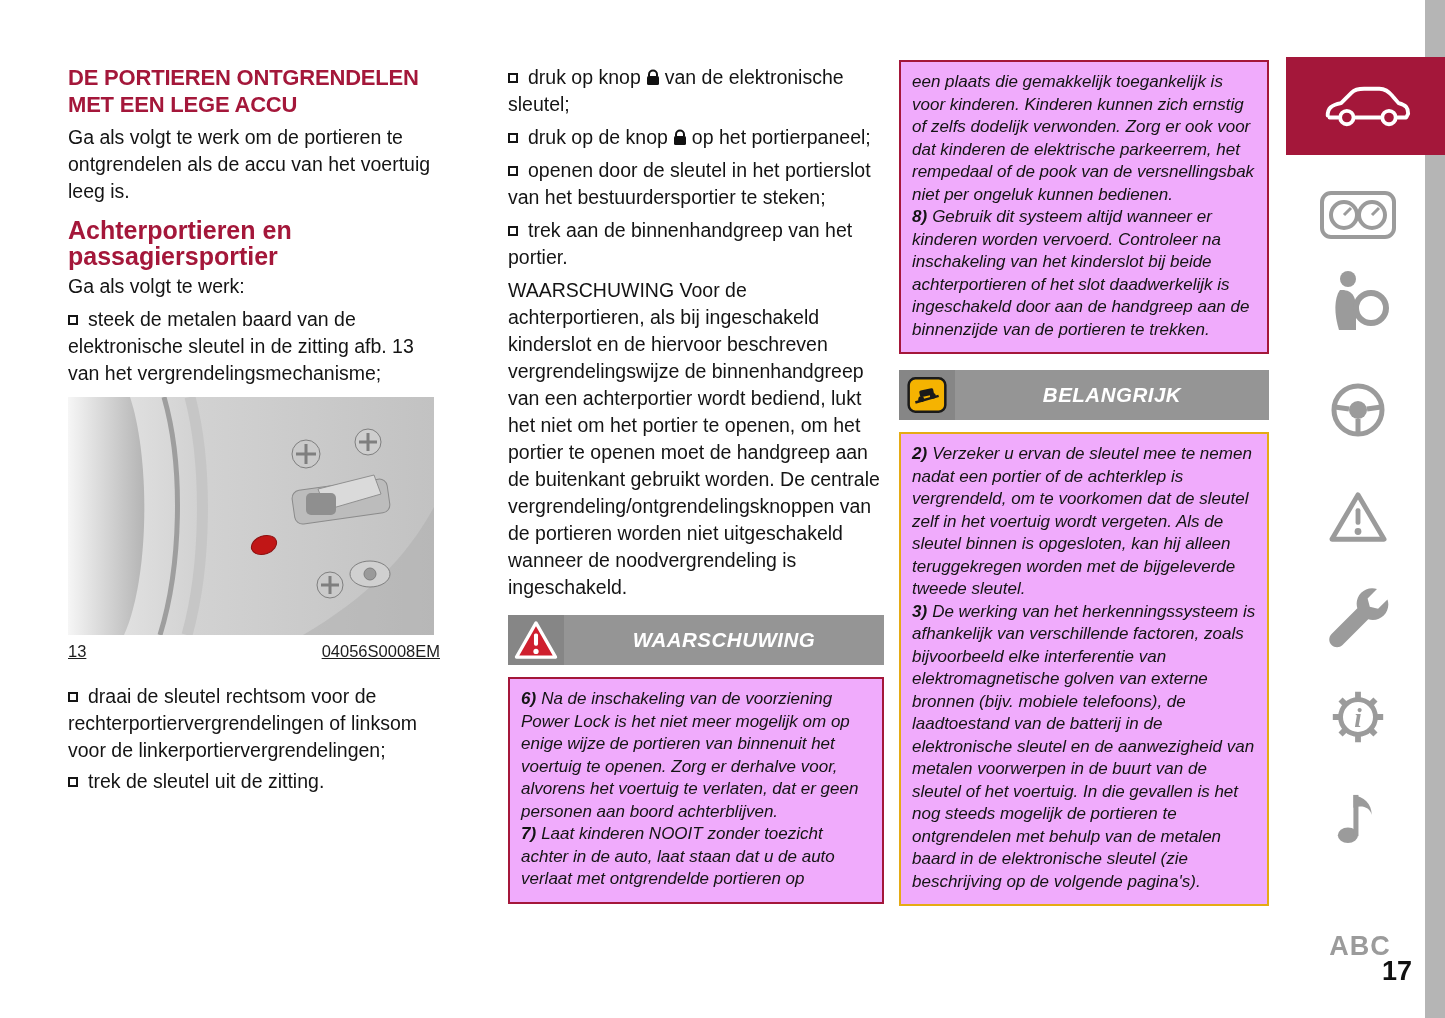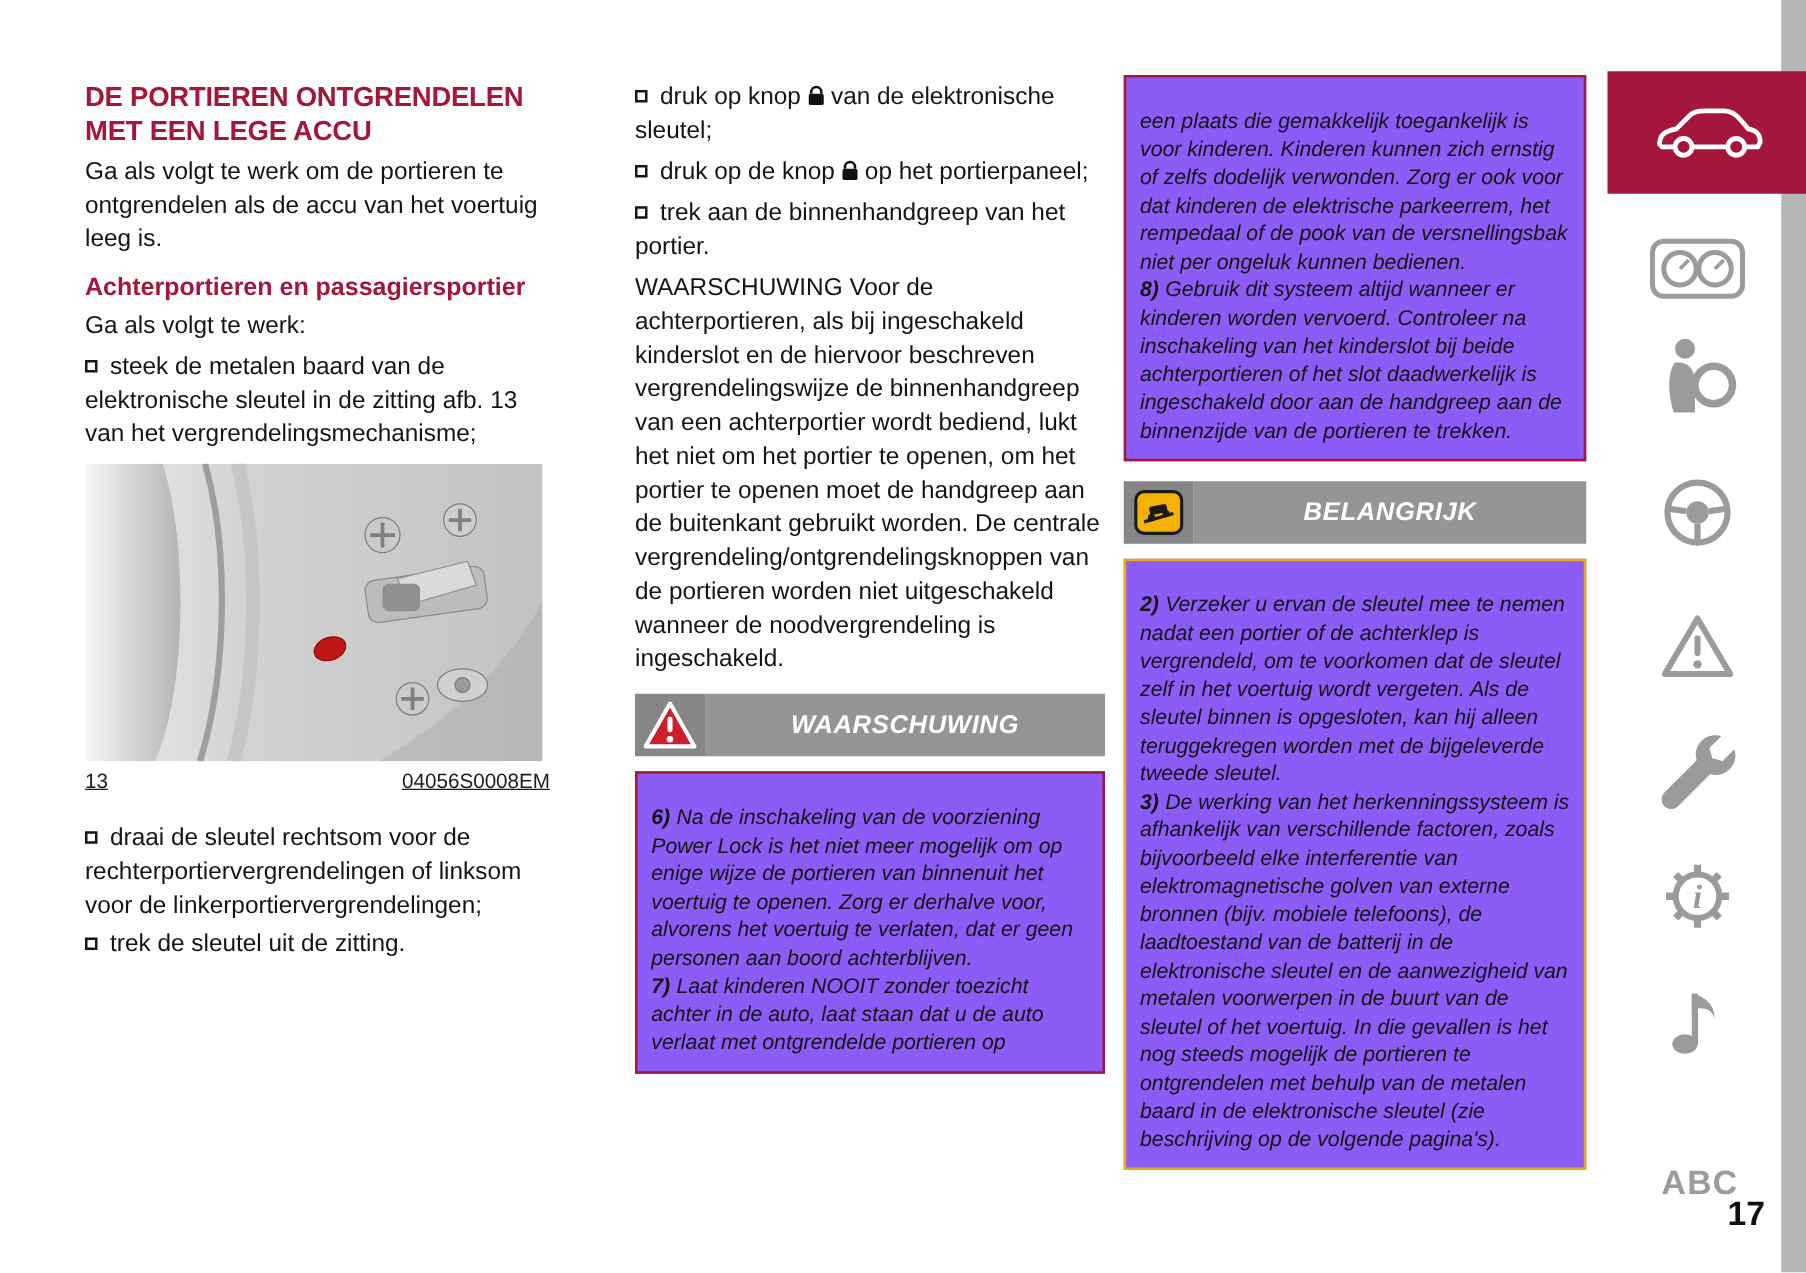--- a/index.html
+++ b/index.html
@@ -10,35 +10,35 @@
   body{width:1445px;height:1018px;background:#fff;font-family:"Liberation Sans",sans-serif;color:var(--text);overflow:hidden;}
   .page{position:relative;width:1445px;height:1018px;background:#fff;}
 
   .col{position:absolute;margin-top:12px;}
   #col1{left:68px;top:52px;width:372px;}
   #col2{left:508px;top:52px;width:376px;}
   #col3{left:899px;top:48px;width:370px;}
 
   .body{font-size:19.5px;line-height:27px;}
   h1{color:var(--accent);font-size:22px;line-height:27px;font-weight:bold;letter-spacing:-0.2px;}
-  h2{color:var(--accent);font-size:20px;line-height:26px;font-weight:bold;margin-top:12px;}
+  h2{color:var(--accent);font-size:25px;line-height:26px;font-weight:bold;margin-top:12px;}
   .mt4{margin-top:4px;}.mt6{margin-top:6px;}.mt8{margin-top:8px;}.mt10{margin-top:10px;}
   .mt12{margin-top:12px;}.mt14{margin-top:14px;}.mt16{margin-top:16px;}.mt22{margin-top:22px;}
 
   .sq{display:inline-block;width:10px;height:10px;border:2.5px solid #151515;margin-right:10px;transform:translateY(-1px);}
   .lock{display:inline-block;vertical-align:-2px;margin:0 5px;}
 
   .figure svg{display:block;}
   .figcap{display:flex;justify-content:space-between;font-size:16.5px;margin-top:7px;color:#1d1d1d;text-decoration:underline;}
 
   .banner{display:flex;height:50px;}
   .banner-icon{width:56px;background:var(--banner-icon-gray);display:flex;align-items:center;justify-content:center;flex:0 0 56px;}
   .banner-bar{flex:1;background:var(--banner-gray);color:#fff;font-weight:bold;font-style:italic;font-size:20.5px;letter-spacing:0.5px;display:flex;align-items:center;justify-content:center;}
 
-  .alertbox{border:2px solid var(--accent);padding:24px 11px 11px;font-style:italic;font-size:17px;line-height:22.5px;background:#8b5cf6;}
+  .alertbox{border:2px solid var(--accent);padding:9px 11px 11px;font-style:italic;font-size:17px;line-height:22.5px;background:#f0abfc;}
   .alertbox.yellow{border-color:var(--important-border);}
   .alertbox p{margin:0;}
   .alertbox b{margin-right:5px;}
   .alertbox b:empty{margin-right:0;}
 
   .edge-bar{position:absolute;top:0;right:0;width:20px;height:1018px;background:var(--edge-gray);}
   .tab-active{position:absolute;left:1286px;top:57px;width:159px;height:98px;background:var(--accent);display:flex;align-items:center;justify-content:center;}
   .side-icon{position:absolute;display:block;}
   .side-abc{position:absolute;left:1316px;top:931px;width:88px;text-align:center;font-size:27px;font-weight:bold;color:var(--icon-gray);letter-spacing:1px;}
   .page-number{position:absolute;left:1352px;top:956px;width:60px;text-align:right;font-size:27px;font-weight:bold;color:#111;}
@@ -100,20 +100,21 @@
 
   <div class="col" id="col2">
     <p class="body" style="margin-bottom:6px;"><span class="sq"></span><span>druk op knop</span><svg class="lock" width="14" height="17" viewBox="0 0 14 17">
           <path d="M3 7 V5.5 a4 4 0 0 1 8 0 V7" fill="none" stroke="#111" stroke-width="2"></path>
           <rect x="1" y="7" width="12" height="9" rx="1.5" fill="#111"></rect>
         </svg><span>van de elektronische sleutel;</span></p>
     <p class="body" style="margin-bottom:6px;"><span class="sq"></span><span>druk op de knop</span><svg class="lock" width="14" height="17" viewBox="0 0 14 17">
           <path d="M3 7 V5.5 a4 4 0 0 1 8 0 V7" fill="none" stroke="#111" stroke-width="2"></path>
           <rect x="1" y="7" width="12" height="9" rx="1.5" fill="#111"></rect>
         </svg><span>op het portierpaneel;</span></p>
+    <p class="body" style="margin-bottom:6px;"><span class="sq"></span><span>openen door de sleutel in het portierslot van het bestuurdersportier te steken;</span></p>
     <p class="body" style="margin-bottom:6px;"><span class="sq"></span><span>trek aan de binnenhandgreep van het portier.</span></p>
 
     <p class="body mt4">WAARSCHUWING Voor de achterportieren, als bij ingeschakeld kinderslot en de hiervoor beschreven vergrendelingswijze de binnenhandgreep van een achterportier wordt bediend, lukt het niet om het portier te openen, om het portier te openen moet de handgreep aan de buitenkant gebruikt worden. De centrale vergrendeling/ontgrendelingsknoppen van de portieren worden niet uitgeschakeld wanneer de noodvergrendeling is ingeschakeld.</p>
 
     <div class="banner mt14">
       <div class="banner-icon">
         <svg width="44" height="40" viewBox="0 0 54 48">
             <path d="M27 3 L51 45 L3 45 Z" fill="#cf1f2e" stroke="#fff" stroke-width="4" stroke-linejoin="round"></path>
             <rect x="24.5" y="16" width="5" height="15" rx="2" fill="#fff"></rect>
             <circle cx="27" cy="38" r="3.2" fill="#fff"></circle>

